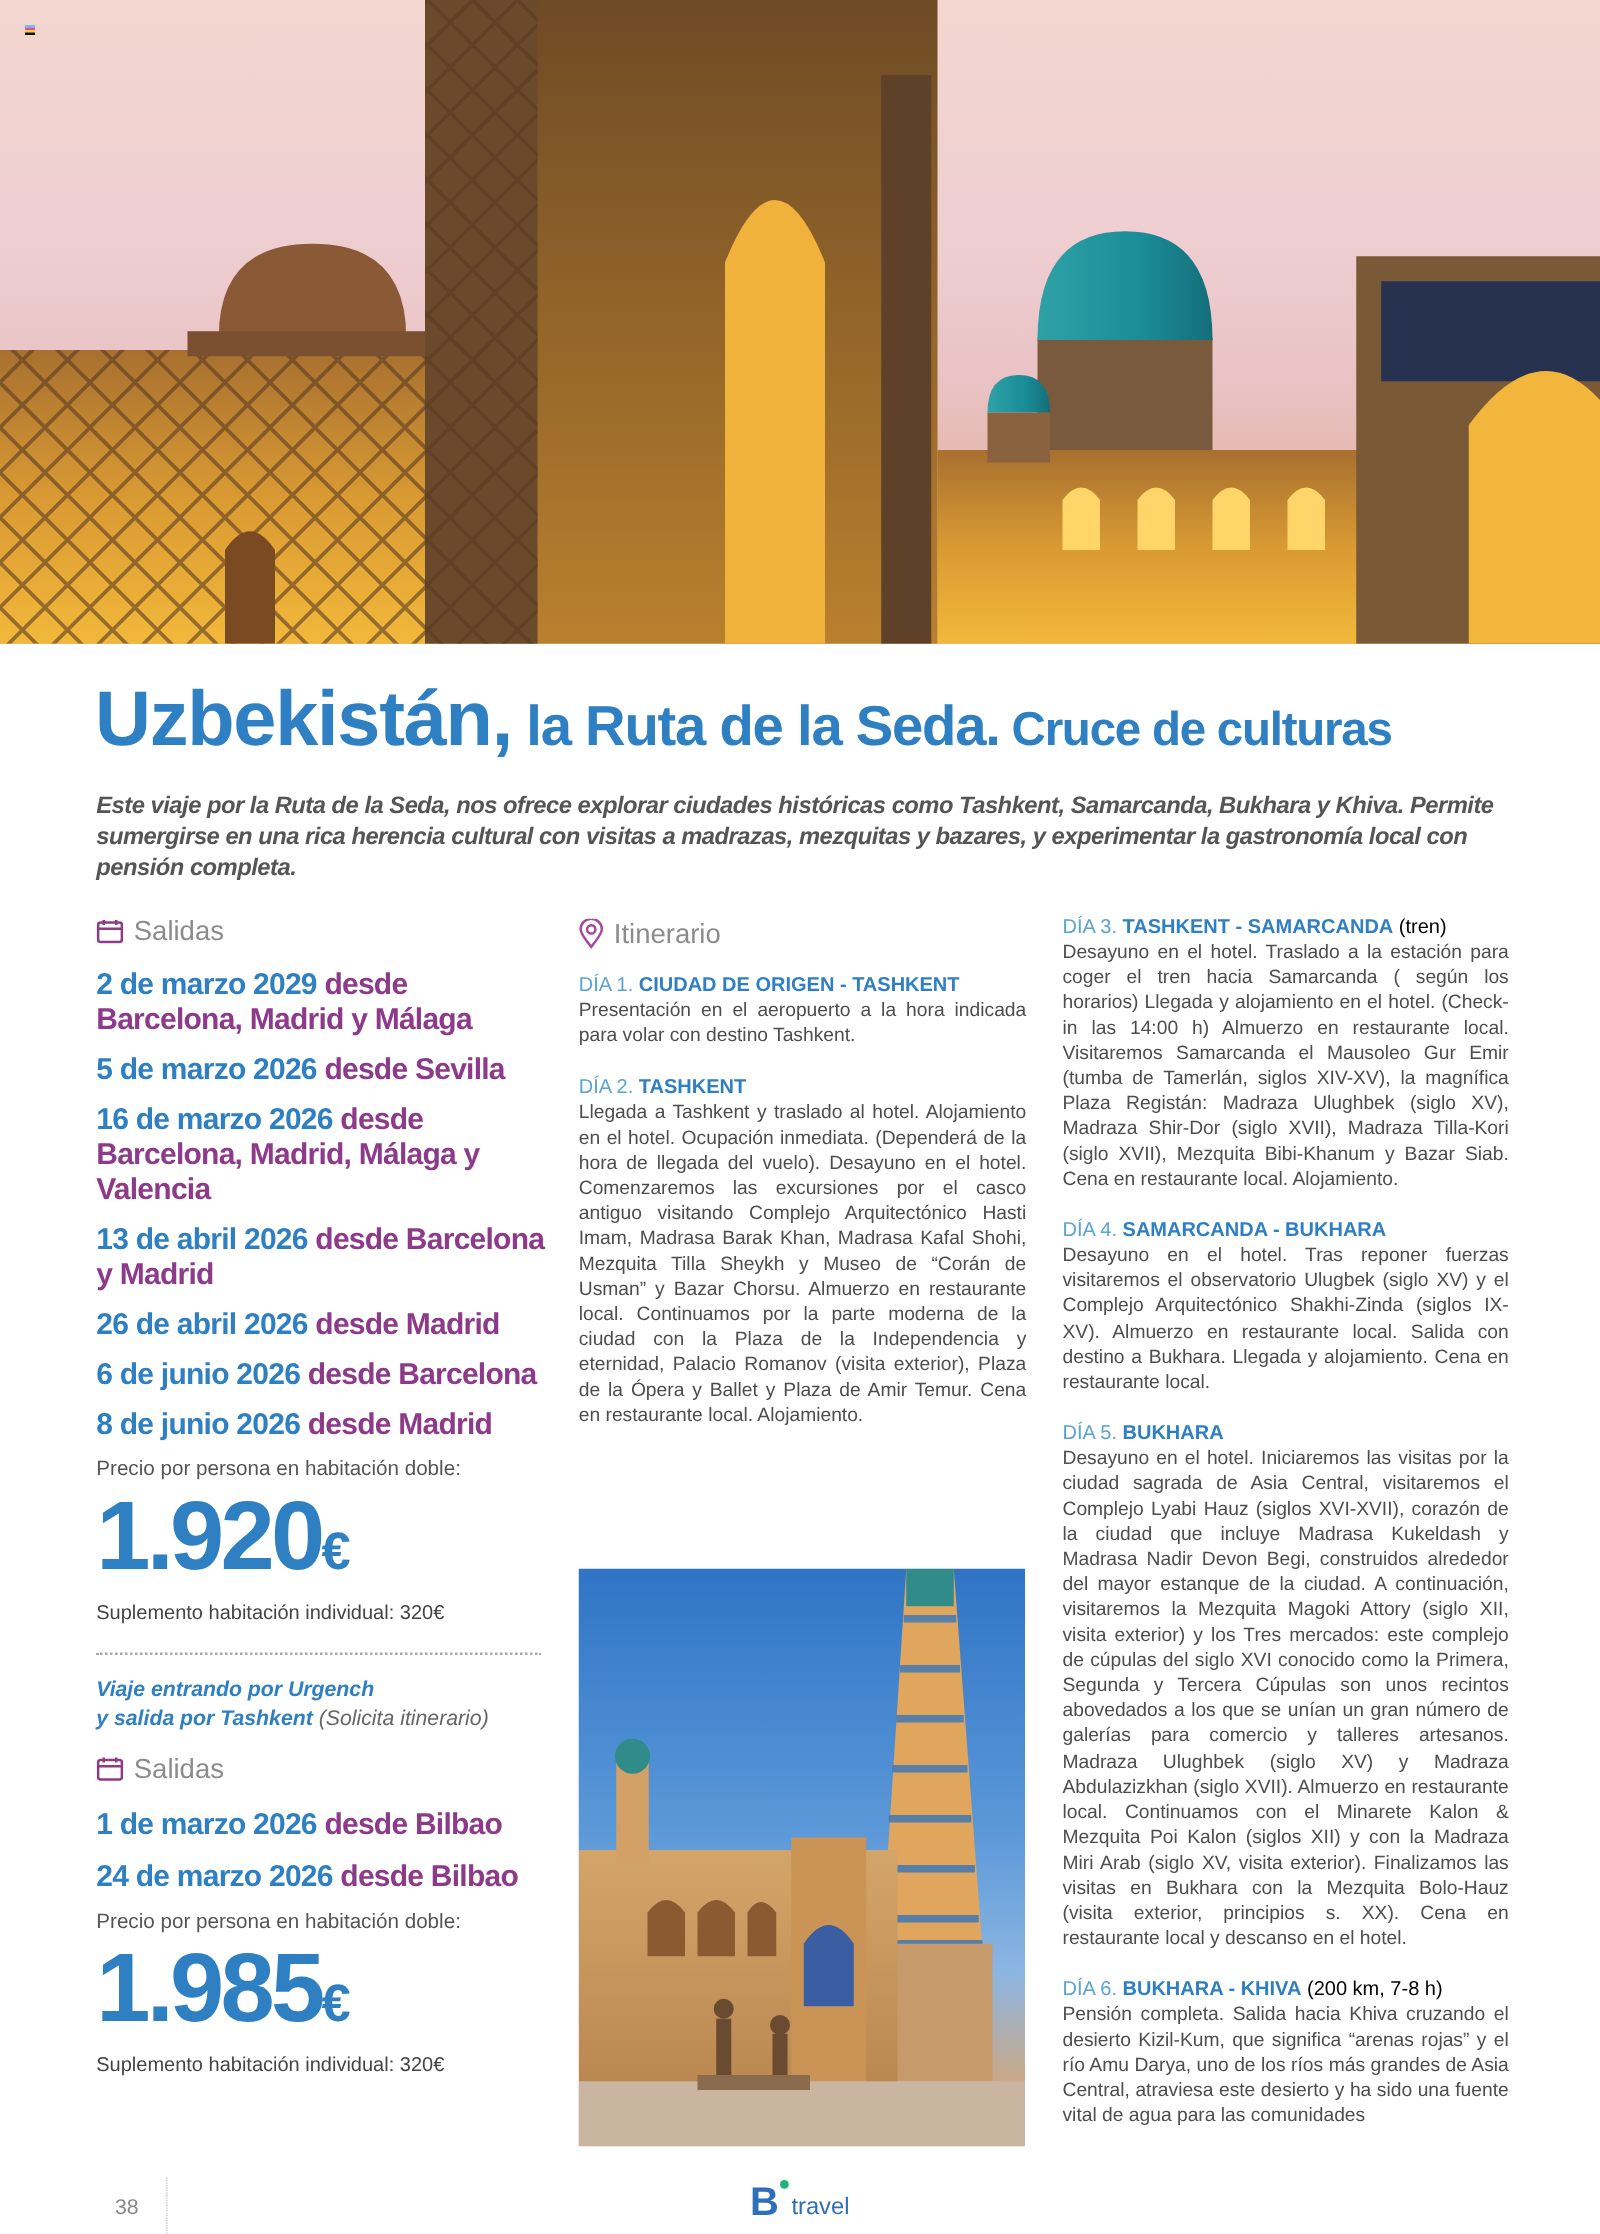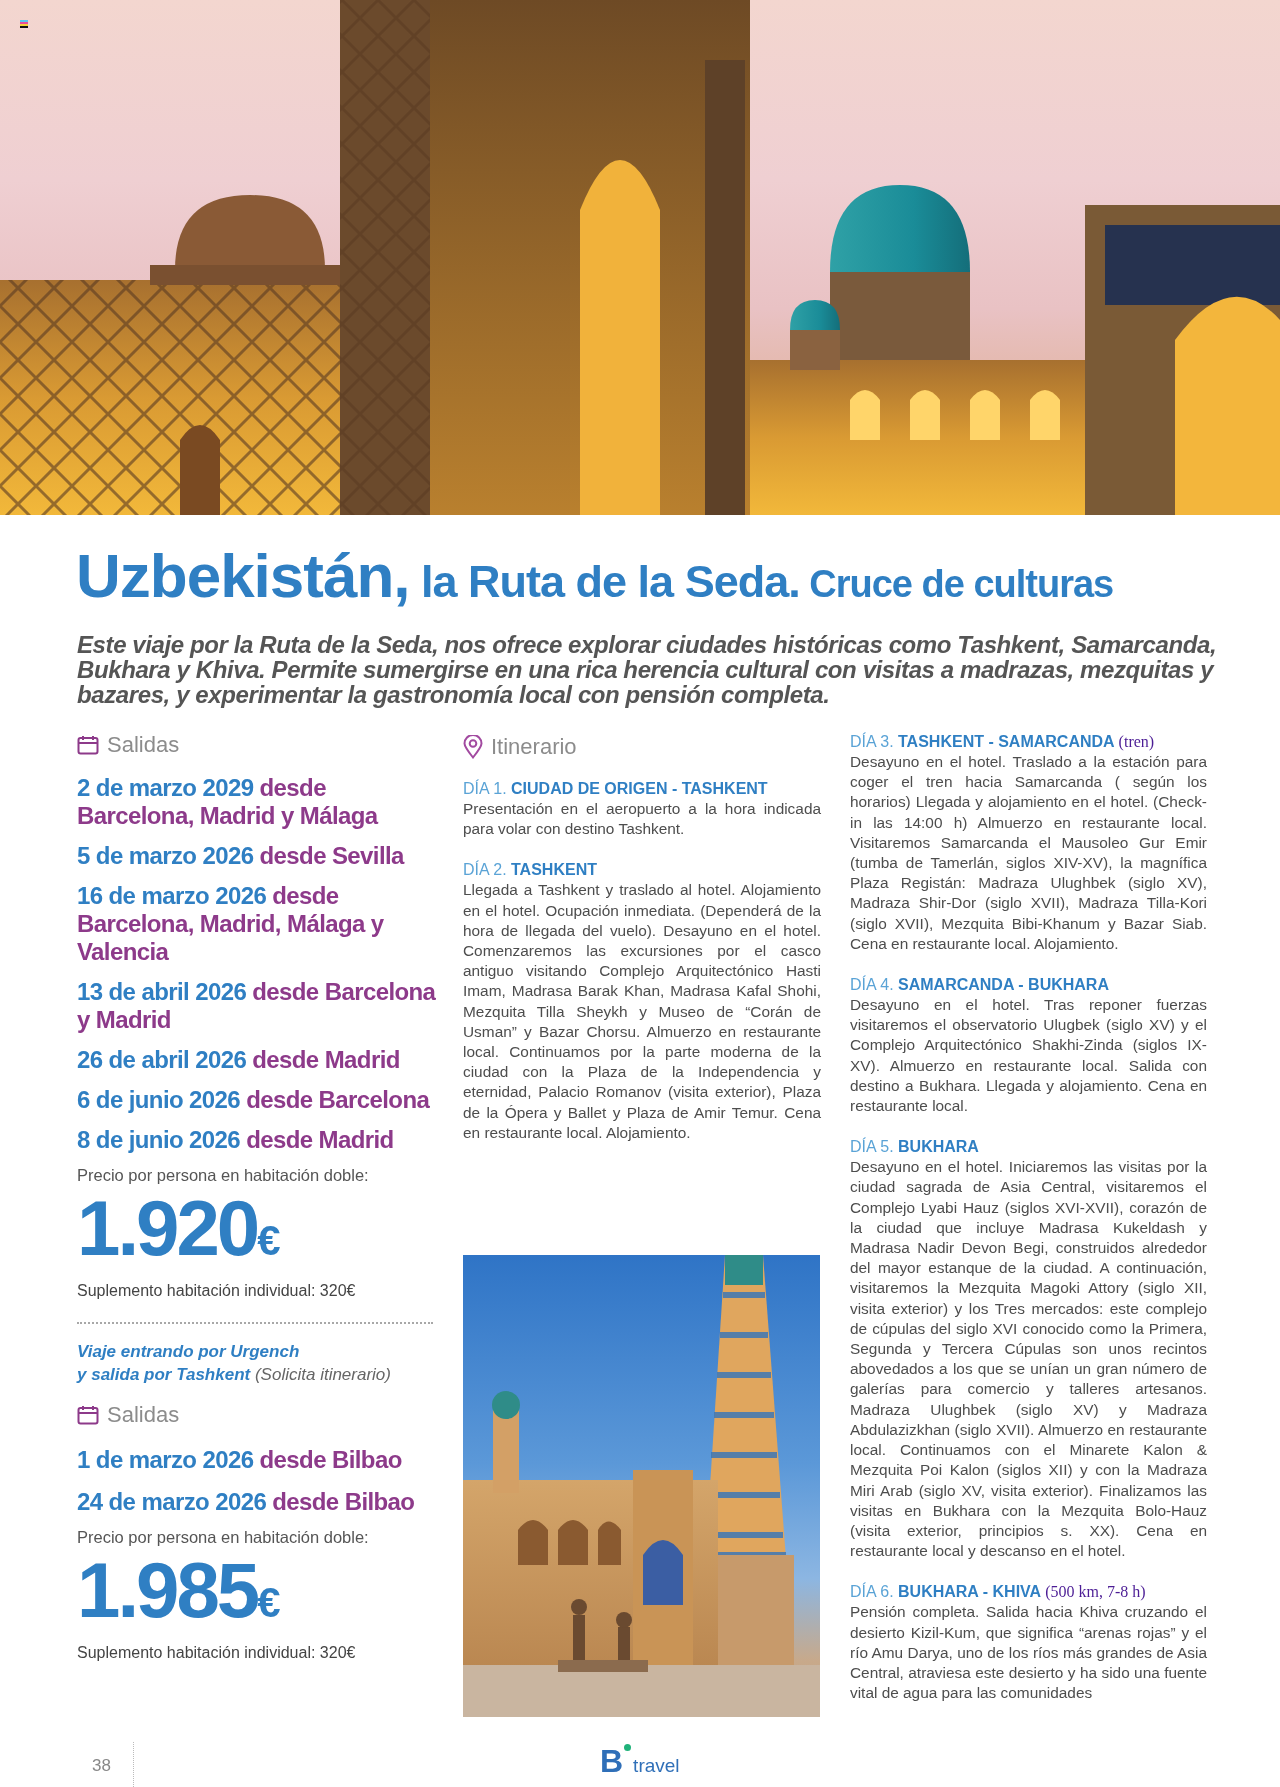--- a/index.html
+++ b/index.html
@@ -19,21 +19,21 @@
   .title {
     position: absolute; left: 76px; top: 540px; width: 1140px; white-space: nowrap;
     color: #2f7fc3; font-weight: bold; letter-spacing: -1px;
   }
   .title .t1 { font-size: 62px; }
   .title .t2 { font-size: 45px; }
   .title .t3 { font-size: 38px; }
 
   .intro {
     position: absolute; left: 77px; top: 632px; width: 1140px;
-    font-size: 24px; line-height: 25px; font-weight: bold; font-style: italic; color: #555;
+    font-size: 19px; line-height: 25px; font-weight: bold; font-style: italic; color: #555;
     letter-spacing: -0.4px;
   }
 
   
   .col-left { position: absolute; left: 77px; top: 728px; width: 360px; }
   .sec-head { display: flex; align-items: center; gap: 8px; font-size: 22px; color: #8c8c8c; height: 34px; }
   .sec-head svg { flex: none; }
   .dep { font-size: 24px; font-weight: bold; line-height: 28px; letter-spacing: -0.6px; margin-top: 12px; }
   .dep .date { color: #2f7fc3; }
   .dep .from { color: #8d3a8a; }
@@ -45,21 +45,21 @@
   .route-note { font-size: 17px; line-height: 23px; margin-top: 16px; color: #2f7fc3; font-weight: bold; font-style: italic; }
   .route-note .soft { color: #666; font-weight: normal; }
   .sec-head.second { margin-top: 12px; }
   .dep.single { margin-top: 14px; }
 
   
   .col-mid { position: absolute; left: 463px; top: 730px; width: 358px; }
   .day { font-size: 15.4px; line-height: 20.2px; color: #4d4d4d; text-align: justify; }
   .day-head { font-size: 16px; line-height: 21px; color: #5aa3d6; }
   .day-head b { color: #2f7fc3; }
-  .day-head .extra { color: #4c1d95; font-family: Liberation Serif, serif; }
+  .day-head .extra { color: #000000; }
   .day + .day { margin-top: 20px; }
   .mid-photo {
     position: absolute; left: 463px; top: 1255px; width: 357px; height: 462px; overflow: hidden;
     background: linear-gradient(180deg, #2f74c6 0%, #5b98d8 45%, #8cb6e2 70%, #c8a98a 88%, #bda48c 100%);
   }
 
   
   .col-right { position: absolute; left: 850px; top: 731px; width: 357px; }
 
   
@@ -256,21 +256,21 @@
   </div>
   <div class="day">
     <div class="day-head"><span>DÍA 4. </span><b>SAMARCANDA - BUKHARA</b></div>
     <div>Desayuno en el hotel. Tras reponer fuerzas visitaremos el observatorio Ulugbek (siglo XV) y el Complejo Arquitectónico Shakhi-Zinda (siglos IX-XV). Almuerzo en restaurante local. Salida con destino a Bukhara. Llegada y alojamiento. Cena en restaurante local.</div>
   </div>
   <div class="day">
     <div class="day-head"><span>DÍA 5. </span><b>BUKHARA</b></div>
     <div>Desayuno en el hotel. Iniciaremos las visitas por la ciudad sagrada de Asia Central, visitaremos el Complejo Lyabi Hauz (siglos XVI-XVII), corazón de la ciudad que incluye Madrasa Kukeldash y Madrasa Nadir Devon Begi, construidos alrededor del mayor estanque de la ciudad. A continuación, visitaremos la Mezquita Magoki Attory (siglo XII, visita exterior) y los Tres mercados: este complejo de cúpulas del siglo XVI conocido como la Primera, Segunda y Tercera Cúpulas son unos recintos abovedados a los que se unían un gran número de galerías para comercio y talleres artesanos. Madraza Ulughbek (siglo XV) y Madraza Abdulazizkhan (siglo XVII). Almuerzo en restaurante local. Continuamos con el Minarete Kalon &amp; Mezquita Poi Kalon (siglos XII) y con la Madraza Miri Arab (siglo XV, visita exterior). Finalizamos las visitas en Bukhara con la Mezquita Bolo-Hauz (visita exterior, principios s. XX). Cena en restaurante local y descanso en el hotel.</div>
   </div>
   <div class="day">
-    <div class="day-head"><span>DÍA 6. </span><b>BUKHARA - KHIVA</b><span class="extra"> (500 km, 7-8 h)</span></div>
+    <div class="day-head"><span>DÍA 6. </span><b>BUKHARA - KHIVA</b><span class="extra"> (200 km, 7-8 h)</span></div>
     <div>Pensión completa. Salida hacia Khiva cruzando el desierto Kizil-Kum, que significa “arenas rojas” y el río Amu Darya, uno de los ríos más grandes de Asia Central, atraviesa este desierto y ha sido una fuente vital de agua para las comunidades</div>
   </div>
 </div>
 
 <div class="page-num">38</div>
 <div class="page-rule"></div>
 <div class="brand">
   <span class="b"><span>B</span><i class="dot"></i></span>
   <span class="word">travel</span>
 </div>

